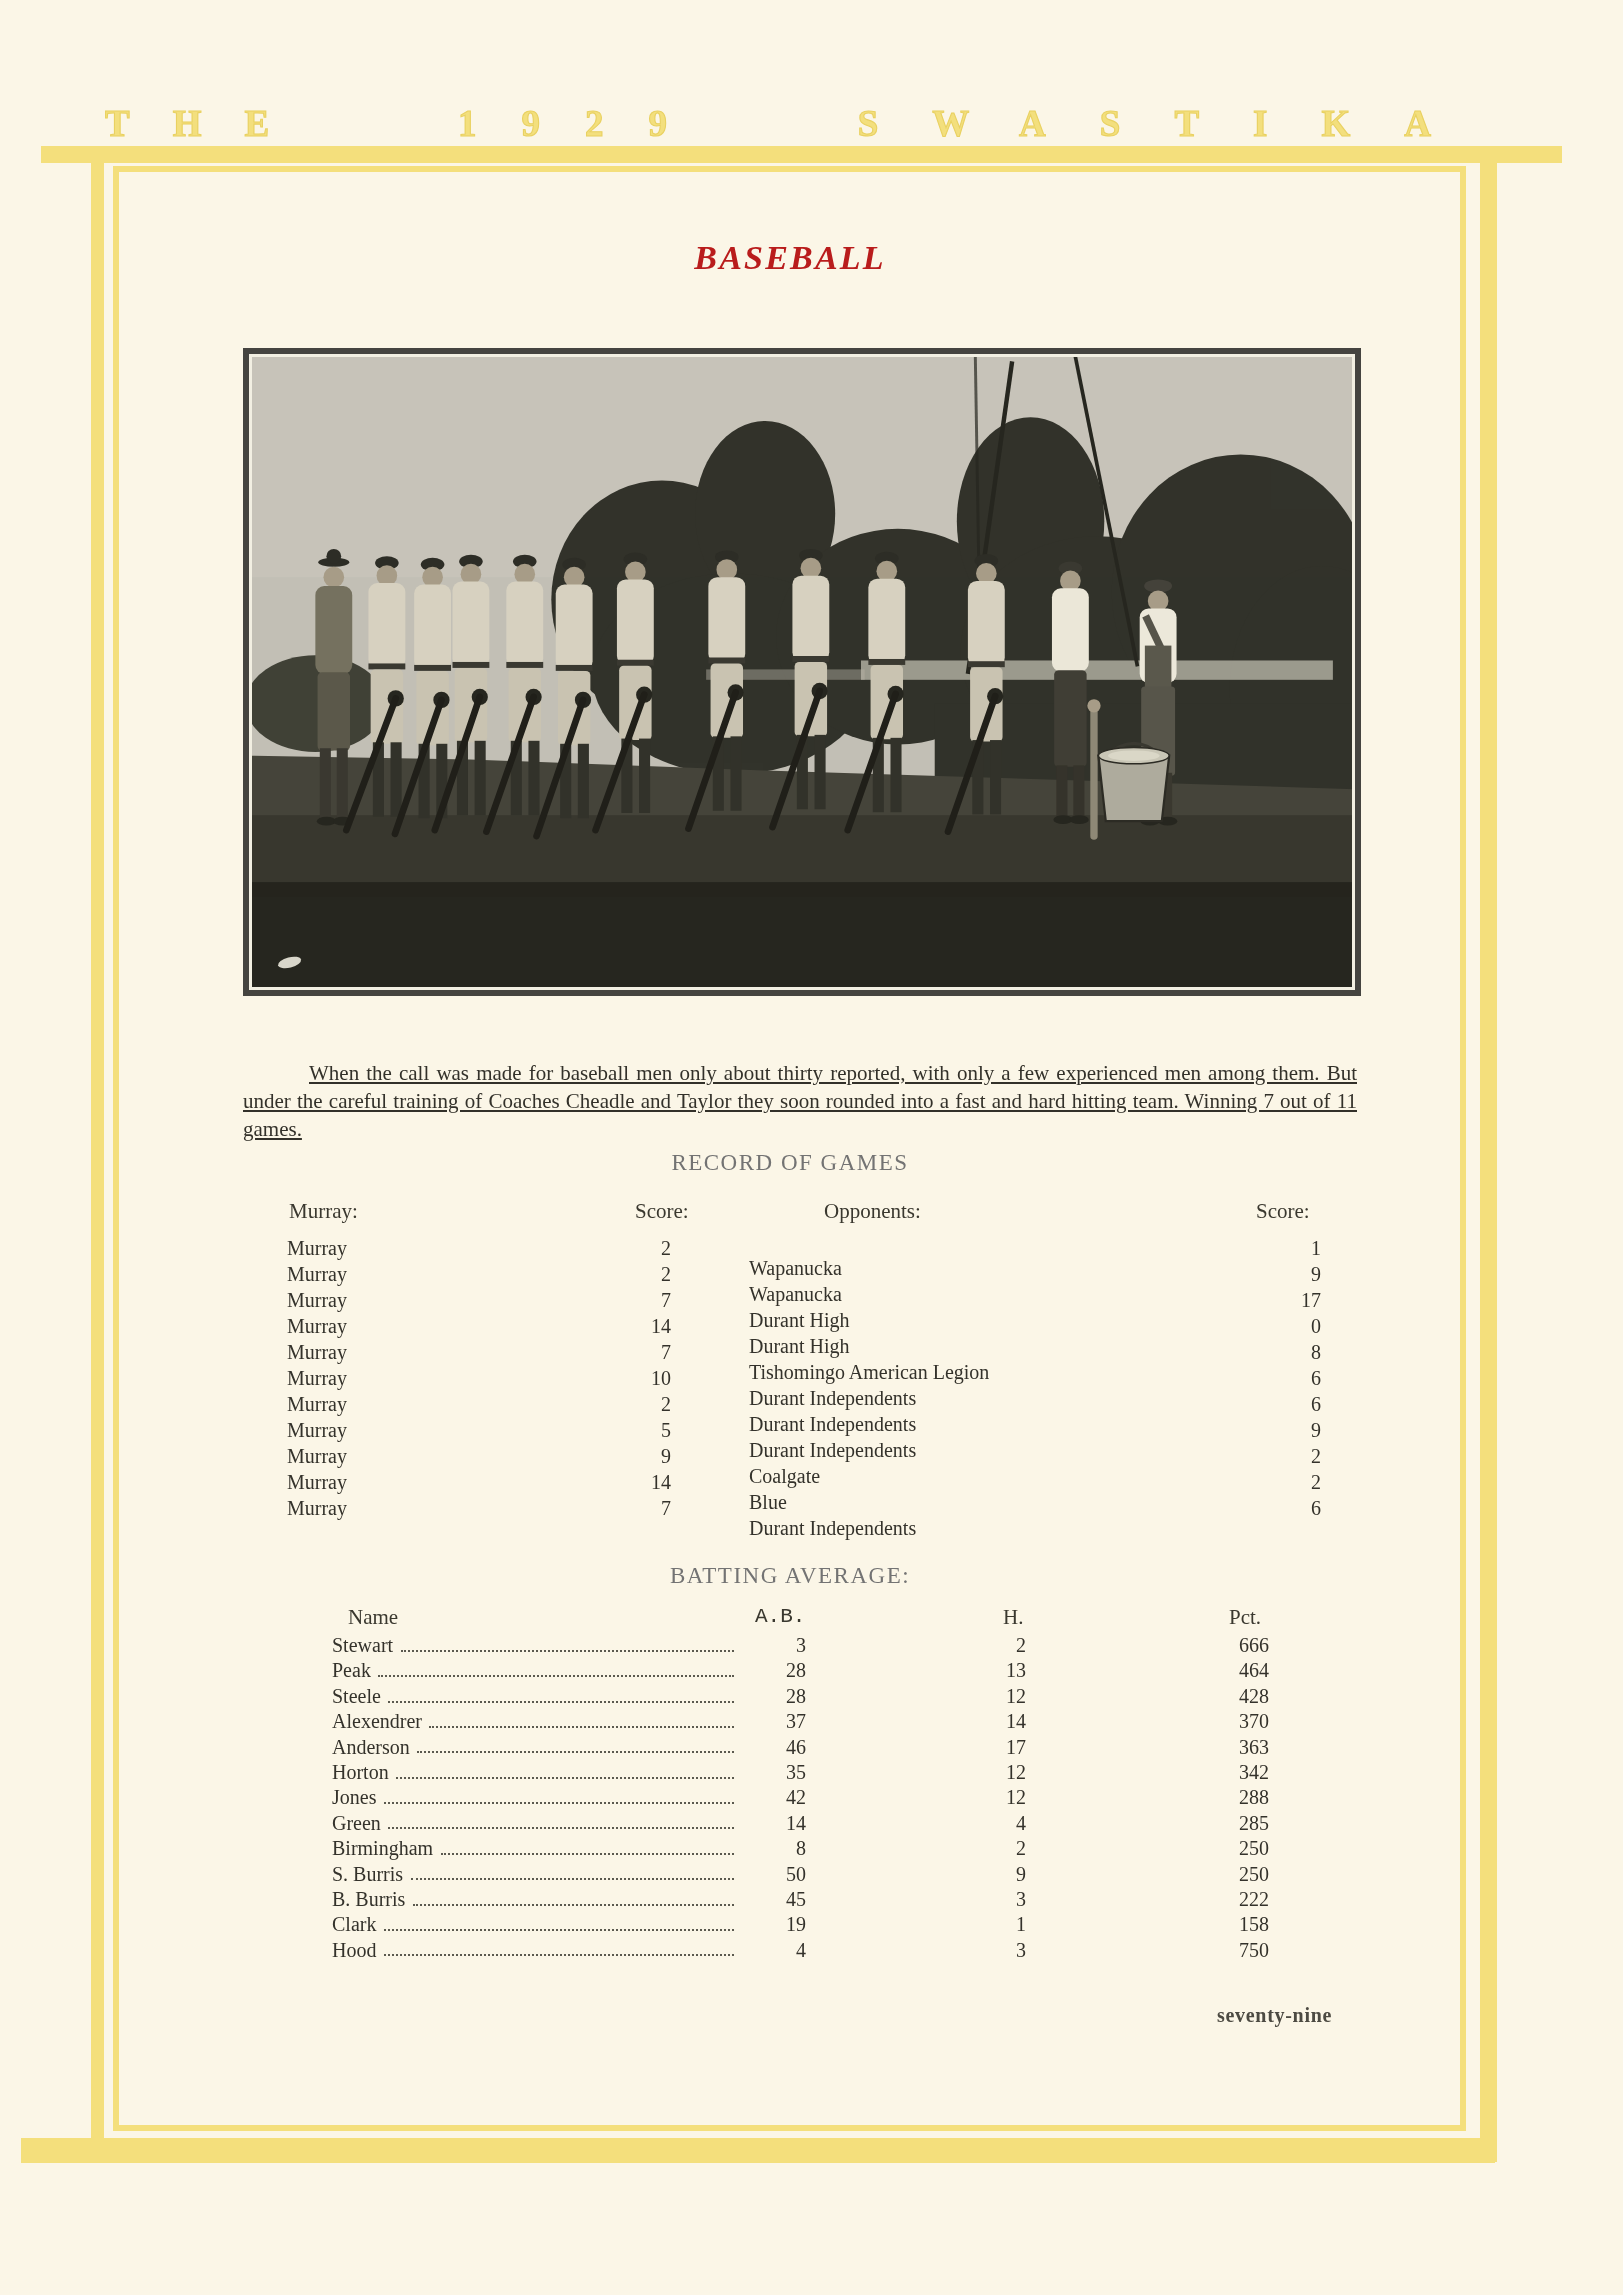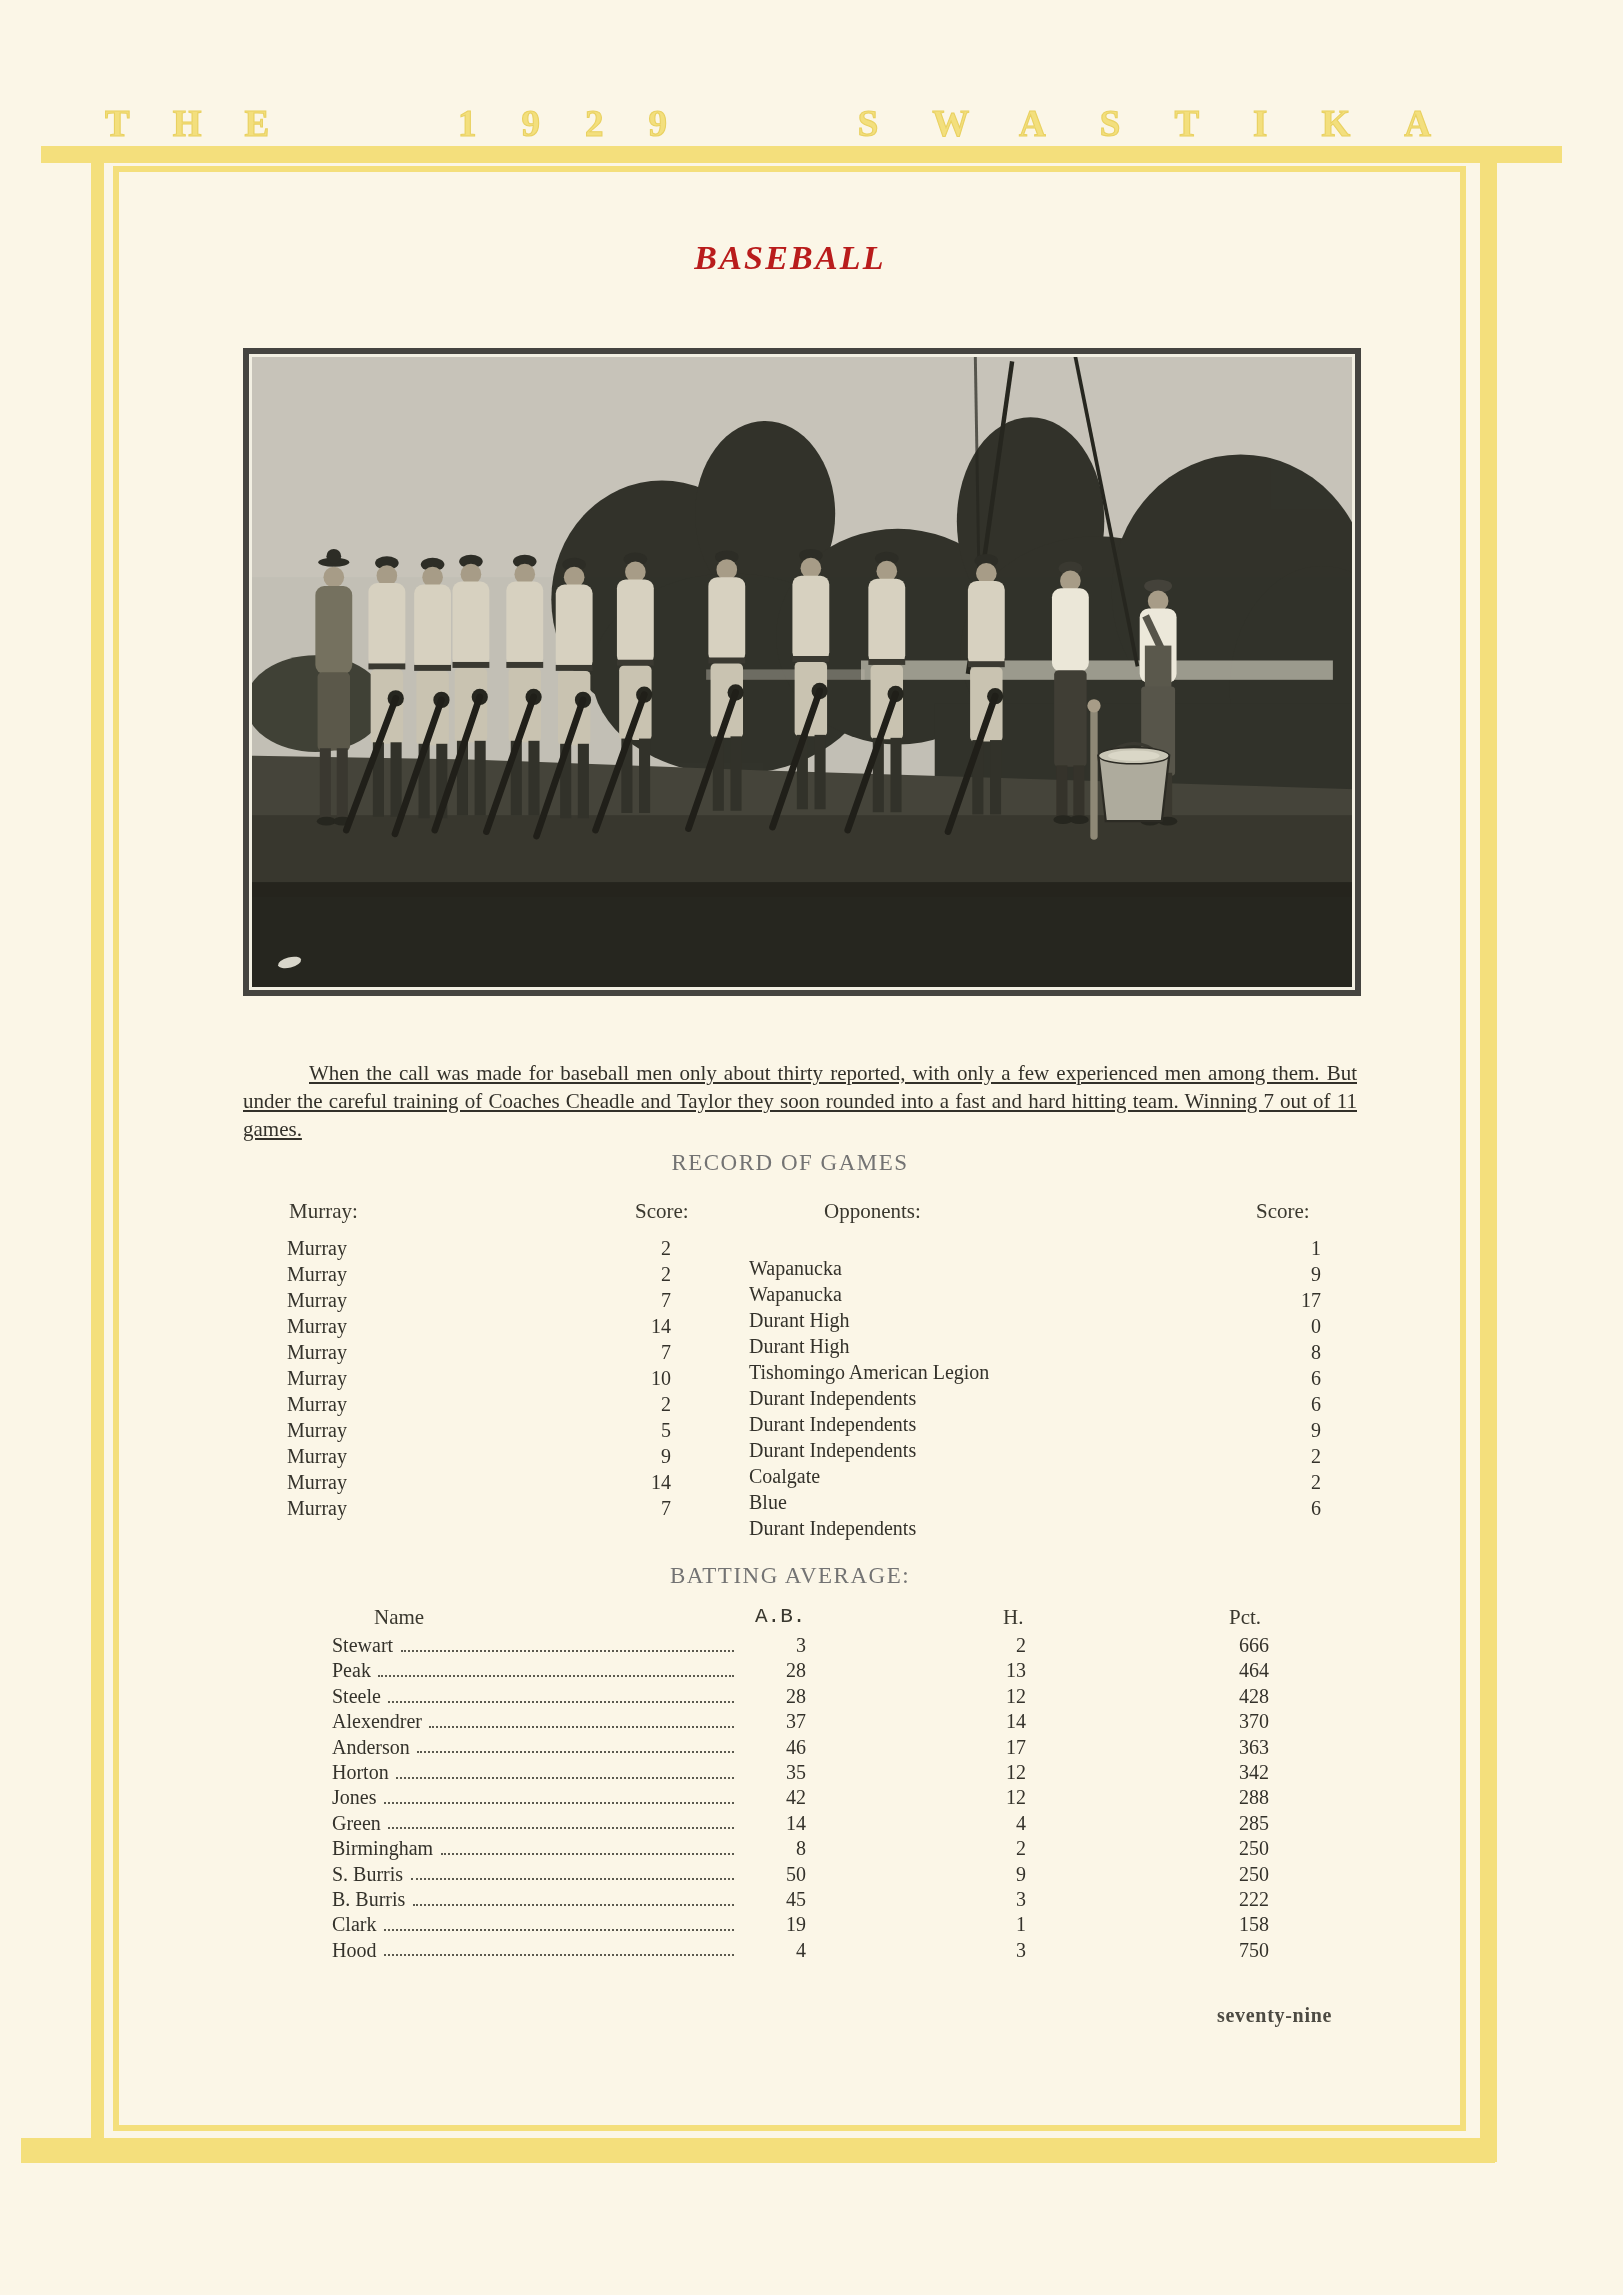--- a/index.html
+++ b/index.html
@@ -358,21 +358,21 @@
       <div class="rec-row">
         <span class="team">Murray</span>
         <span class="score">7</span>
         <span class="opp">Durant Independents</span>
         <span class="opp2">6</span>
       </div>
 
   </div>
 
   <div class="sec-head bat-head">BATTING AVERAGE:</div>
-  <span class="bat-col-label" style="left:374px;">Name</span>
+  <span class="bat-col-label" style="left:348px;">Name</span>
   <span class="bat-col-label" style="left:755px;font-family:Liberation Mono, monospace;">A.B.</span>
   <span class="bat-col-label" style="left:1003px;">H.</span>
   <span class="bat-col-label" style="left:1229px;">Pct.</span>
   <div class="bat-rows">
 
       <div class="bat-row">
         <span class="name-cell">
           <span>Stewart</span>
           <span class="leader"></span>
         </span>

